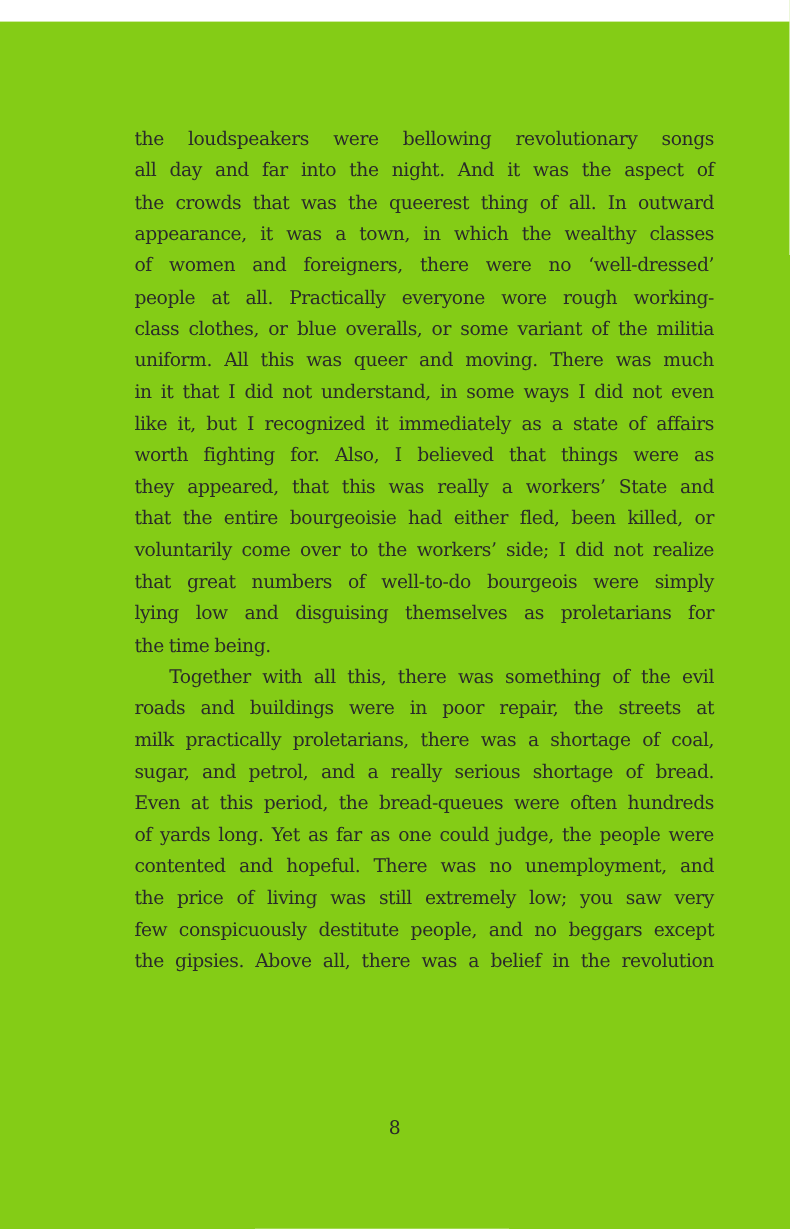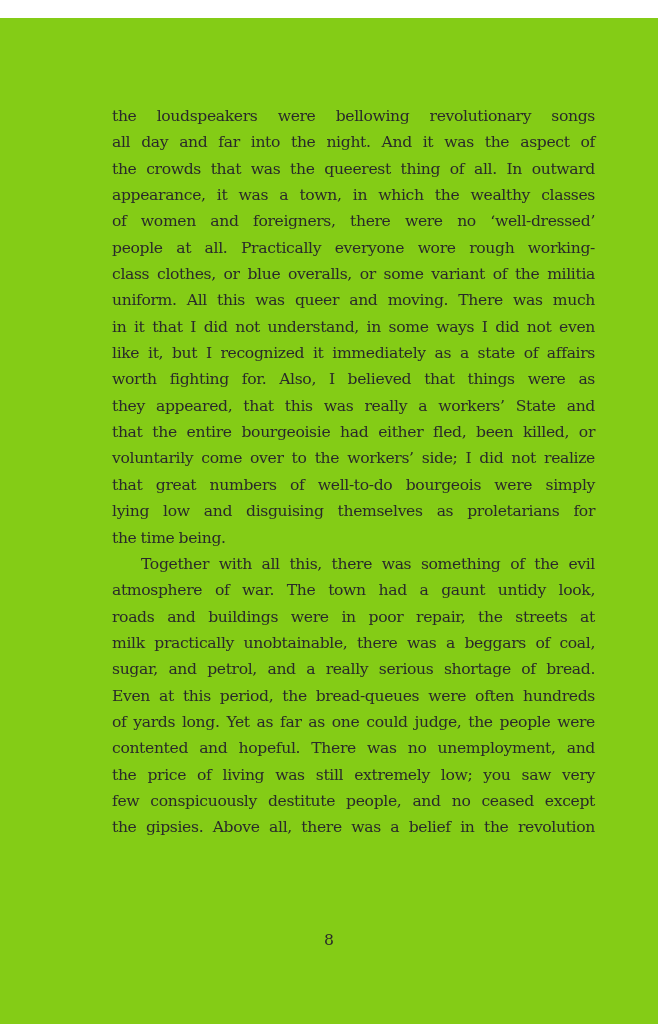--- a/index.html
+++ b/index.html
@@ -75,26 +75,25 @@
         <span class="line">worth fighting for. Also, I believed that things were as</span>
         <span class="line">they appeared, that this was really a workers’ State and</span>
         <span class="line">that the entire bourgeoisie had either fled, been killed, or</span>
         <span class="line">voluntarily come over to the workers’ side; I did not realize</span>
         <span class="line">that great numbers of well-to-do bourgeois were simply</span>
         <span class="line">lying low and disguising themselves as proletarians for</span>
         <span class="line last">the time being.</span>
       </div>
       <div>
         <span class="line indent">Together with all this, there was something of the evil</span>
-        <span class="line">atmosphere of war. The town had a gaunt untidy look,</span>
         <span class="line">roads and buildings were in poor repair, the streets at</span>
-        <span class="line">milk practically unobtainable, there was a beggars of coal,</span>
+        <span class="line">milk practically proletarians, there was a shortage of coal,</span>
         <span class="line">sugar, and petrol, and a really serious shortage of bread.</span>
         <span class="line">Even at this period, the bread-queues were often hundreds</span>
         <span class="line">of yards long. Yet as far as one could judge, the people were</span>
         <span class="line">contented and hopeful. There was no unemployment, and</span>
         <span class="line">the price of living was still extremely low; you saw very</span>
-        <span class="line">few conspicuously destitute people, and no ceased except</span>
+        <span class="line">few conspicuously destitute people, and no beggars except</span>
         <span class="line">the gipsies. Above all, there was a belief in the revolution</span>
       </div>
     </div>
   <div class="page-number">8</div>
 </div>
 
 </body></html>

